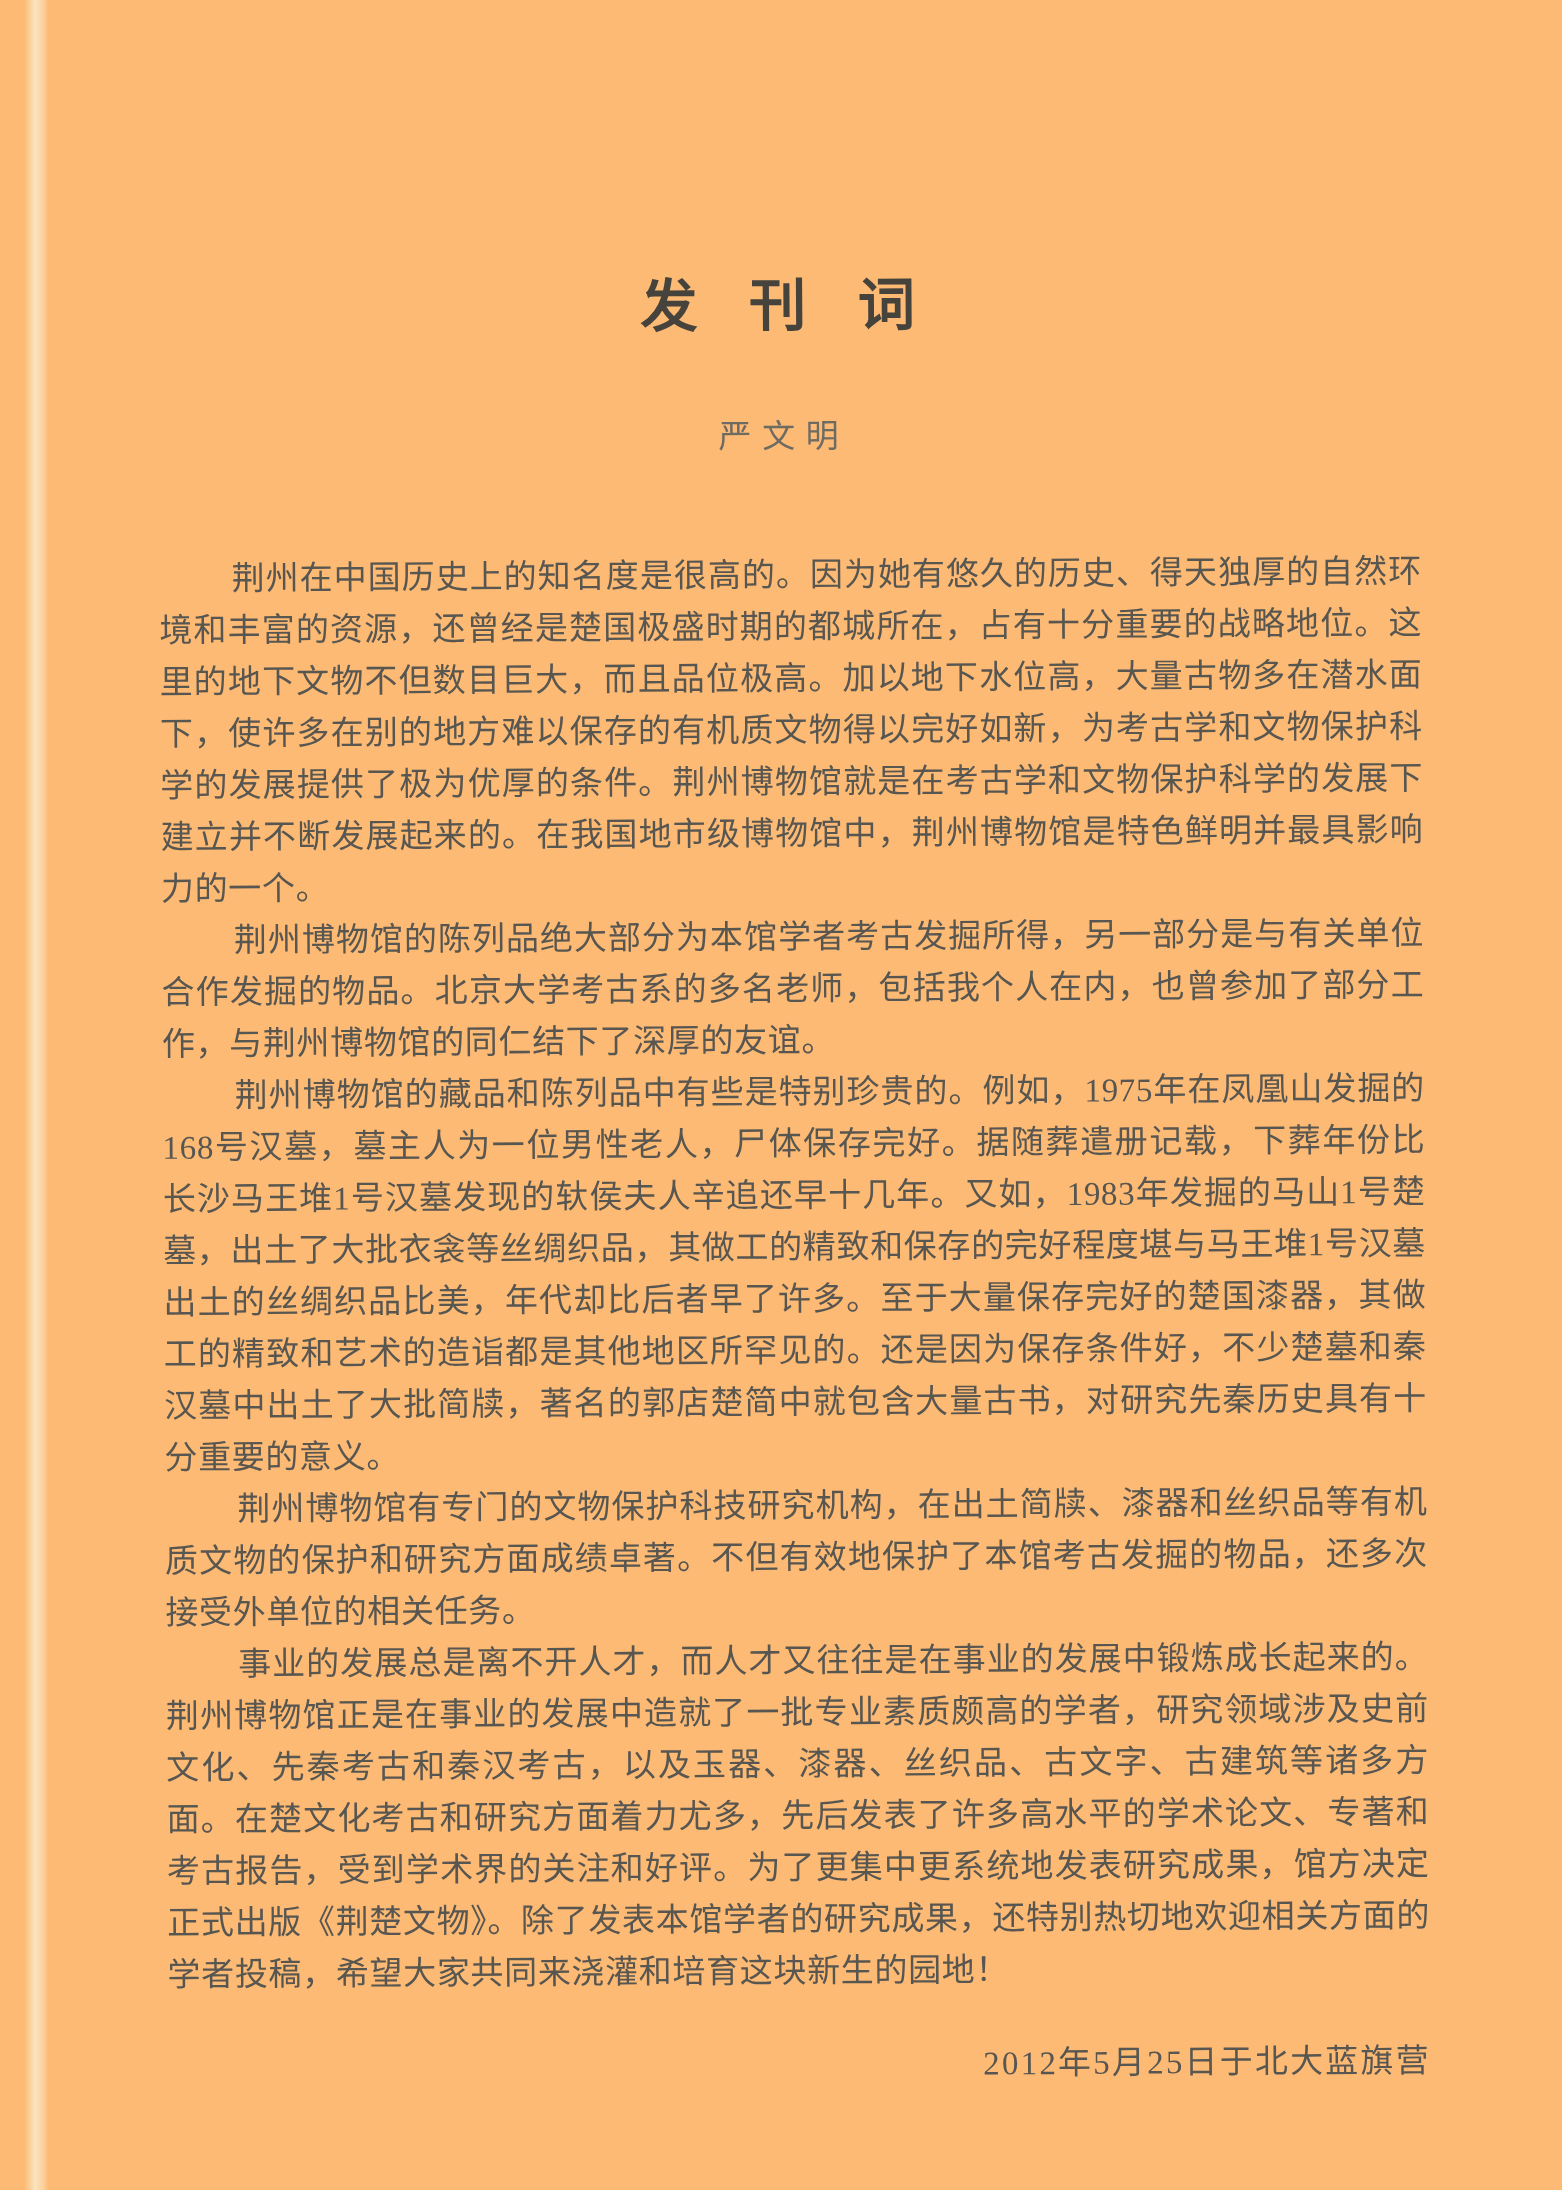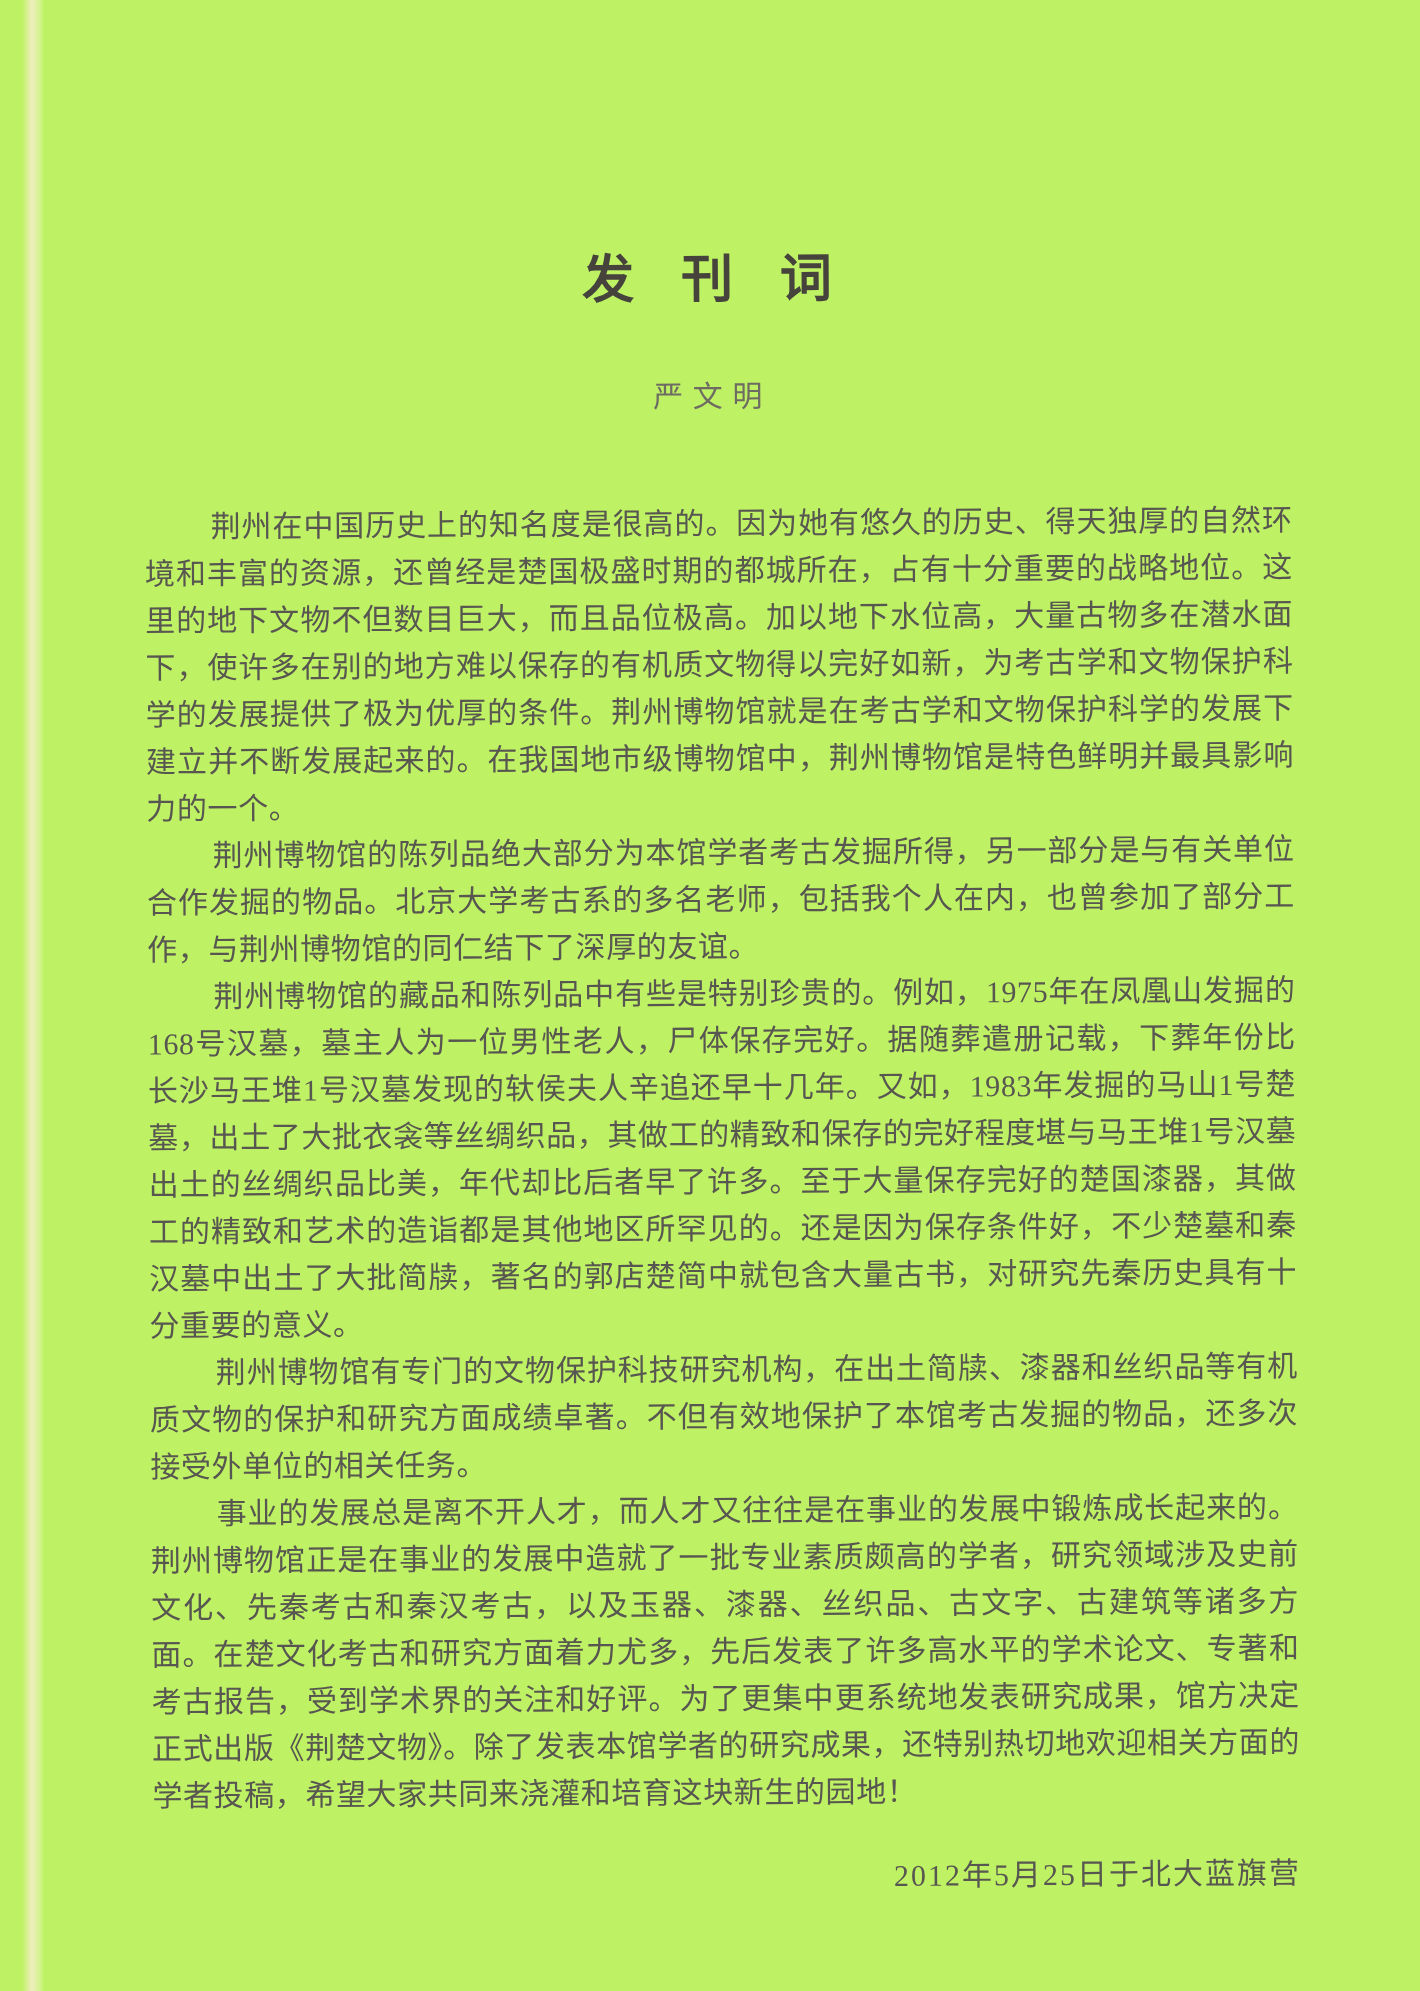--- a/index.html
+++ b/index.html
@@ -5,21 +5,21 @@
   html, body {
     margin: 0;
     padding: 0;
     background: #ffffff;
     font-family: "Liberation Serif", "DejaVu Serif", serif;
   }
   .page {
     position: relative;
     width: 1420px;
     height: 1991px;
-    background: #bef264;
+    background: #fdba74;
     overflow: hidden;
   }
   
   .scan-edge {
     position: absolute;
     left: 22px;
     top: 0;
     width: 22px;
     height: 100%;
     background: linear-gradient(to right,

